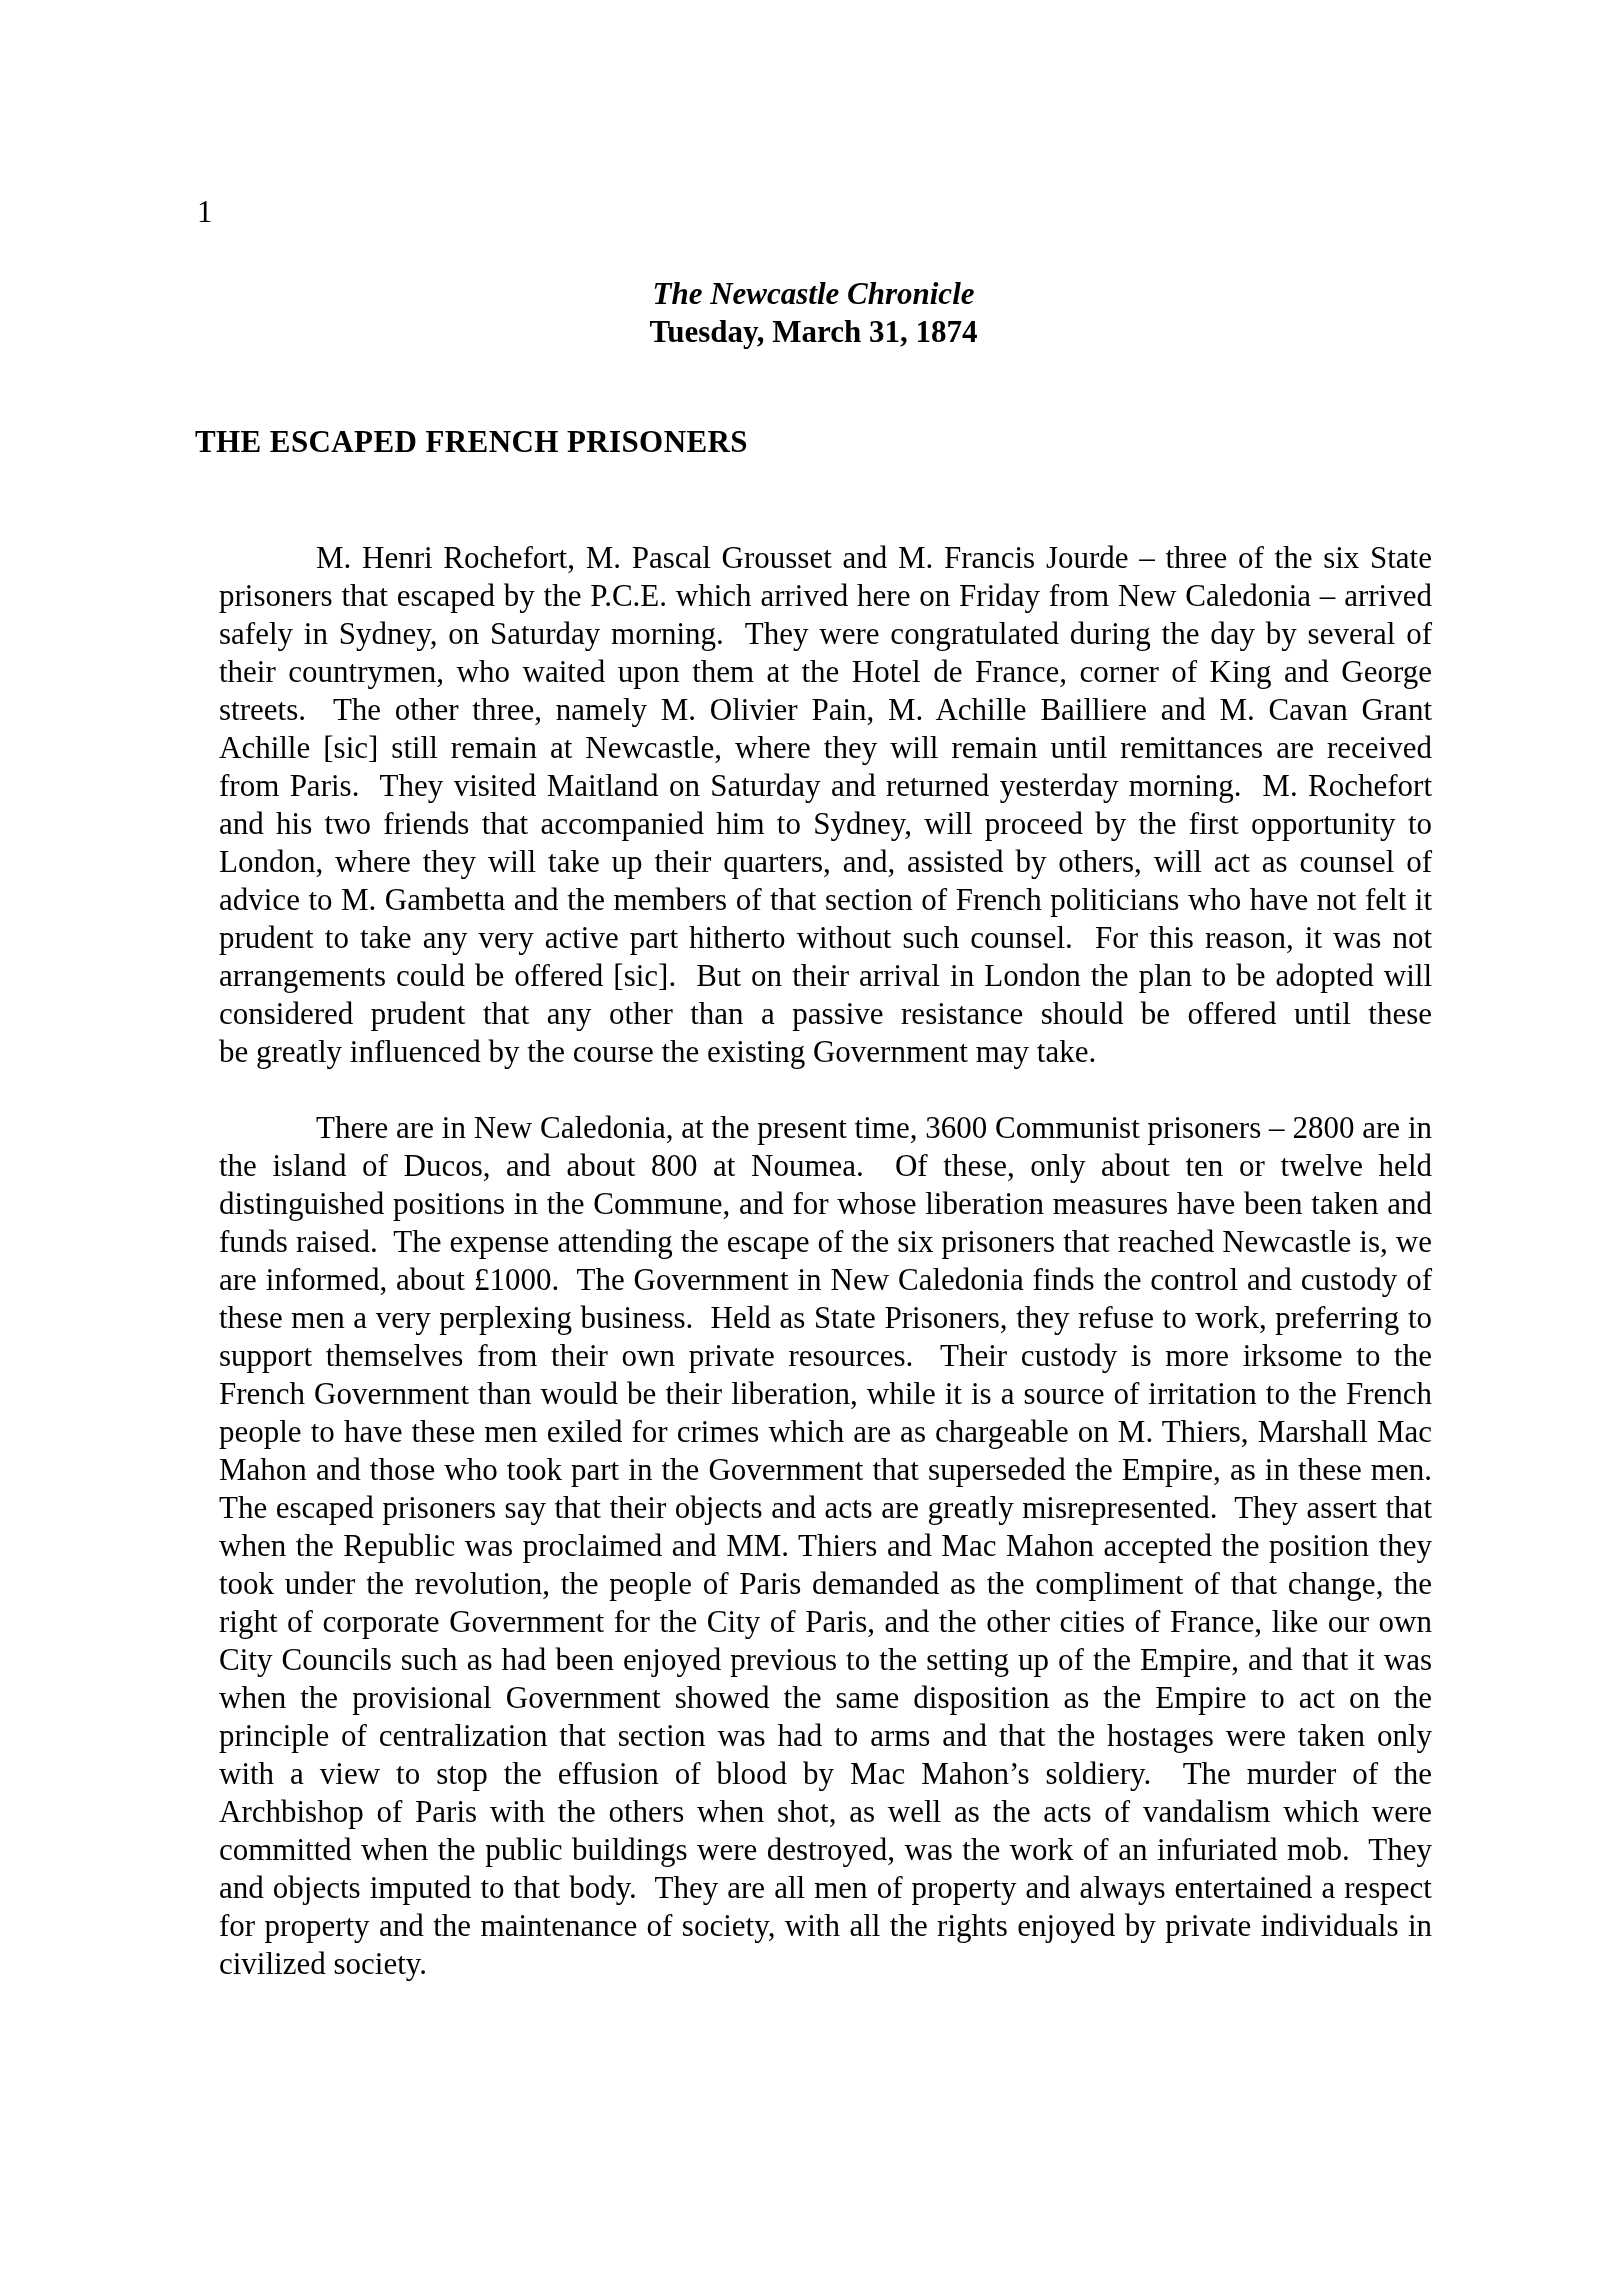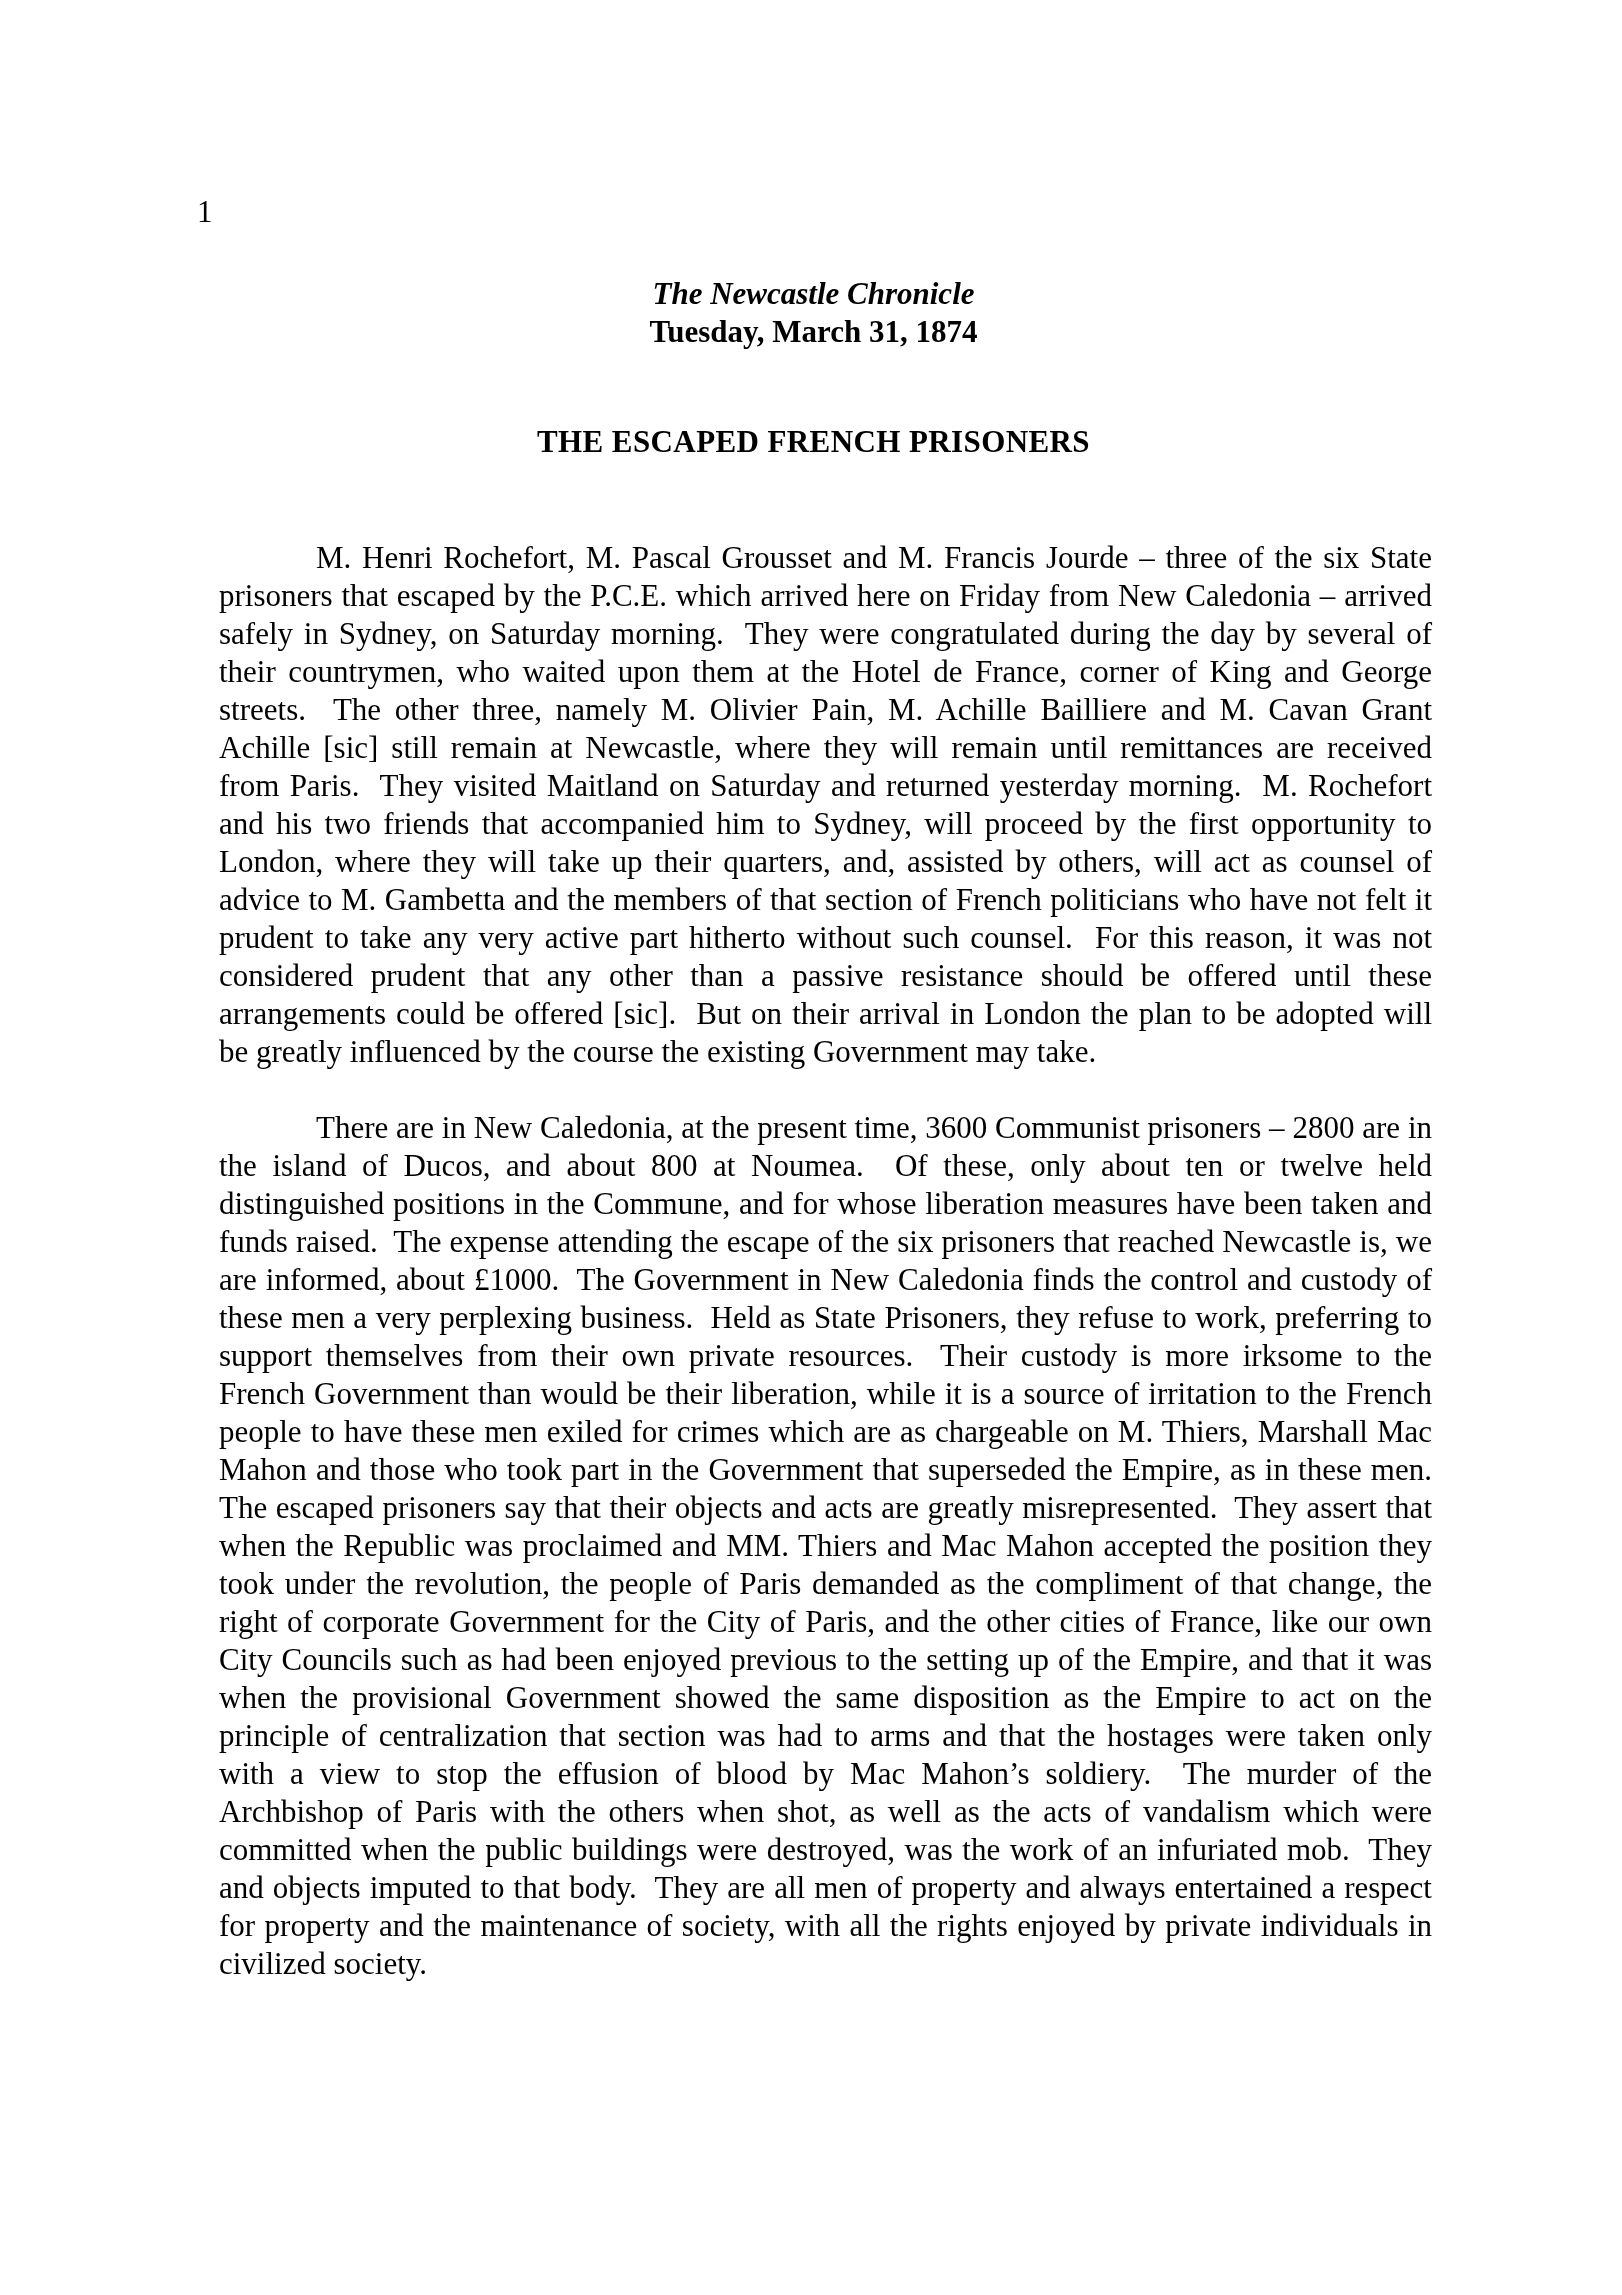--- a/index.html
+++ b/index.html
@@ -42,21 +42,20 @@
   }
   .pub-date {
     font-weight: bold;
     font-style: normal;
   }
   .article-title {
     position: absolute;
     left: 195px;
     top: 423px;
     width: 1237px;
-    text-align: center;
     font-weight: bold;
     letter-spacing: 0.4px;
   }
   .article-body {
     position: absolute;
     left: 197px;
     top: 539px;
     width: 1235px;
   }
   .paragraph { margin: 0; }
@@ -91,22 +90,22 @@
         <div class="line">prisoners that escaped by the P.C.E. which arrived here on Friday from New Caledonia – arrived</div>
         <div class="line">safely in Sydney, on Saturday morning.  They were congratulated during the day by several of</div>
         <div class="line">their countrymen, who waited upon them at the Hotel de France, corner of King and George</div>
         <div class="line">streets.  The other three, namely M. Olivier Pain, M. Achille Bailliere and M. Cavan Grant</div>
         <div class="line">Achille [<span class="sic">sic</span>] still remain at Newcastle, where they will remain until remittances are received</div>
         <div class="line">from Paris.  They visited Maitland on Saturday and returned yesterday morning.  M. Rochefort</div>
         <div class="line">and his two friends that accompanied him to Sydney, will proceed by the first opportunity to</div>
         <div class="line">London, where they will take up their quarters, and, assisted by others, will act as counsel of</div>
         <div class="line">advice to M. Gambetta and the members of that section of French politicians who have not felt it</div>
         <div class="line">prudent to take any very active part hitherto without such counsel.  For this reason, it was not</div>
+        <div class="line">arrangements could be offered [<span class="sic">sic</span>].  But on their arrival in London the plan to be adopted will</div>
         <div class="line">considered prudent that any other than a passive resistance should be offered until these</div>
-        <div class="line">arrangements could be offered [<span class="sic">sic</span>].  But on their arrival in London the plan to be adopted will</div>
         <div class="line last">be greatly influenced by the course the existing Government may take.</div>
       </div>
       <div class="paragraph">
         <div class="line first">There are in New Caledonia, at the present time, 3600 Communist prisoners – 2800 are in</div>
         <div class="line">the island of Ducos, and about 800 at Noumea.  Of these, only about ten or twelve held</div>
         <div class="line">distinguished positions in the Commune, and for whose liberation measures have been taken and</div>
         <div class="line">funds raised.  The expense attending the escape of the six prisoners that reached Newcastle is, we</div>
         <div class="line">are informed, about £1000.  The Government in New Caledonia finds the control and custody of</div>
         <div class="line">these men a very perplexing business.  Held as State Prisoners, they refuse to work, preferring to</div>
         <div class="line">support themselves from their own private resources.  Their custody is more irksome to the</div>

